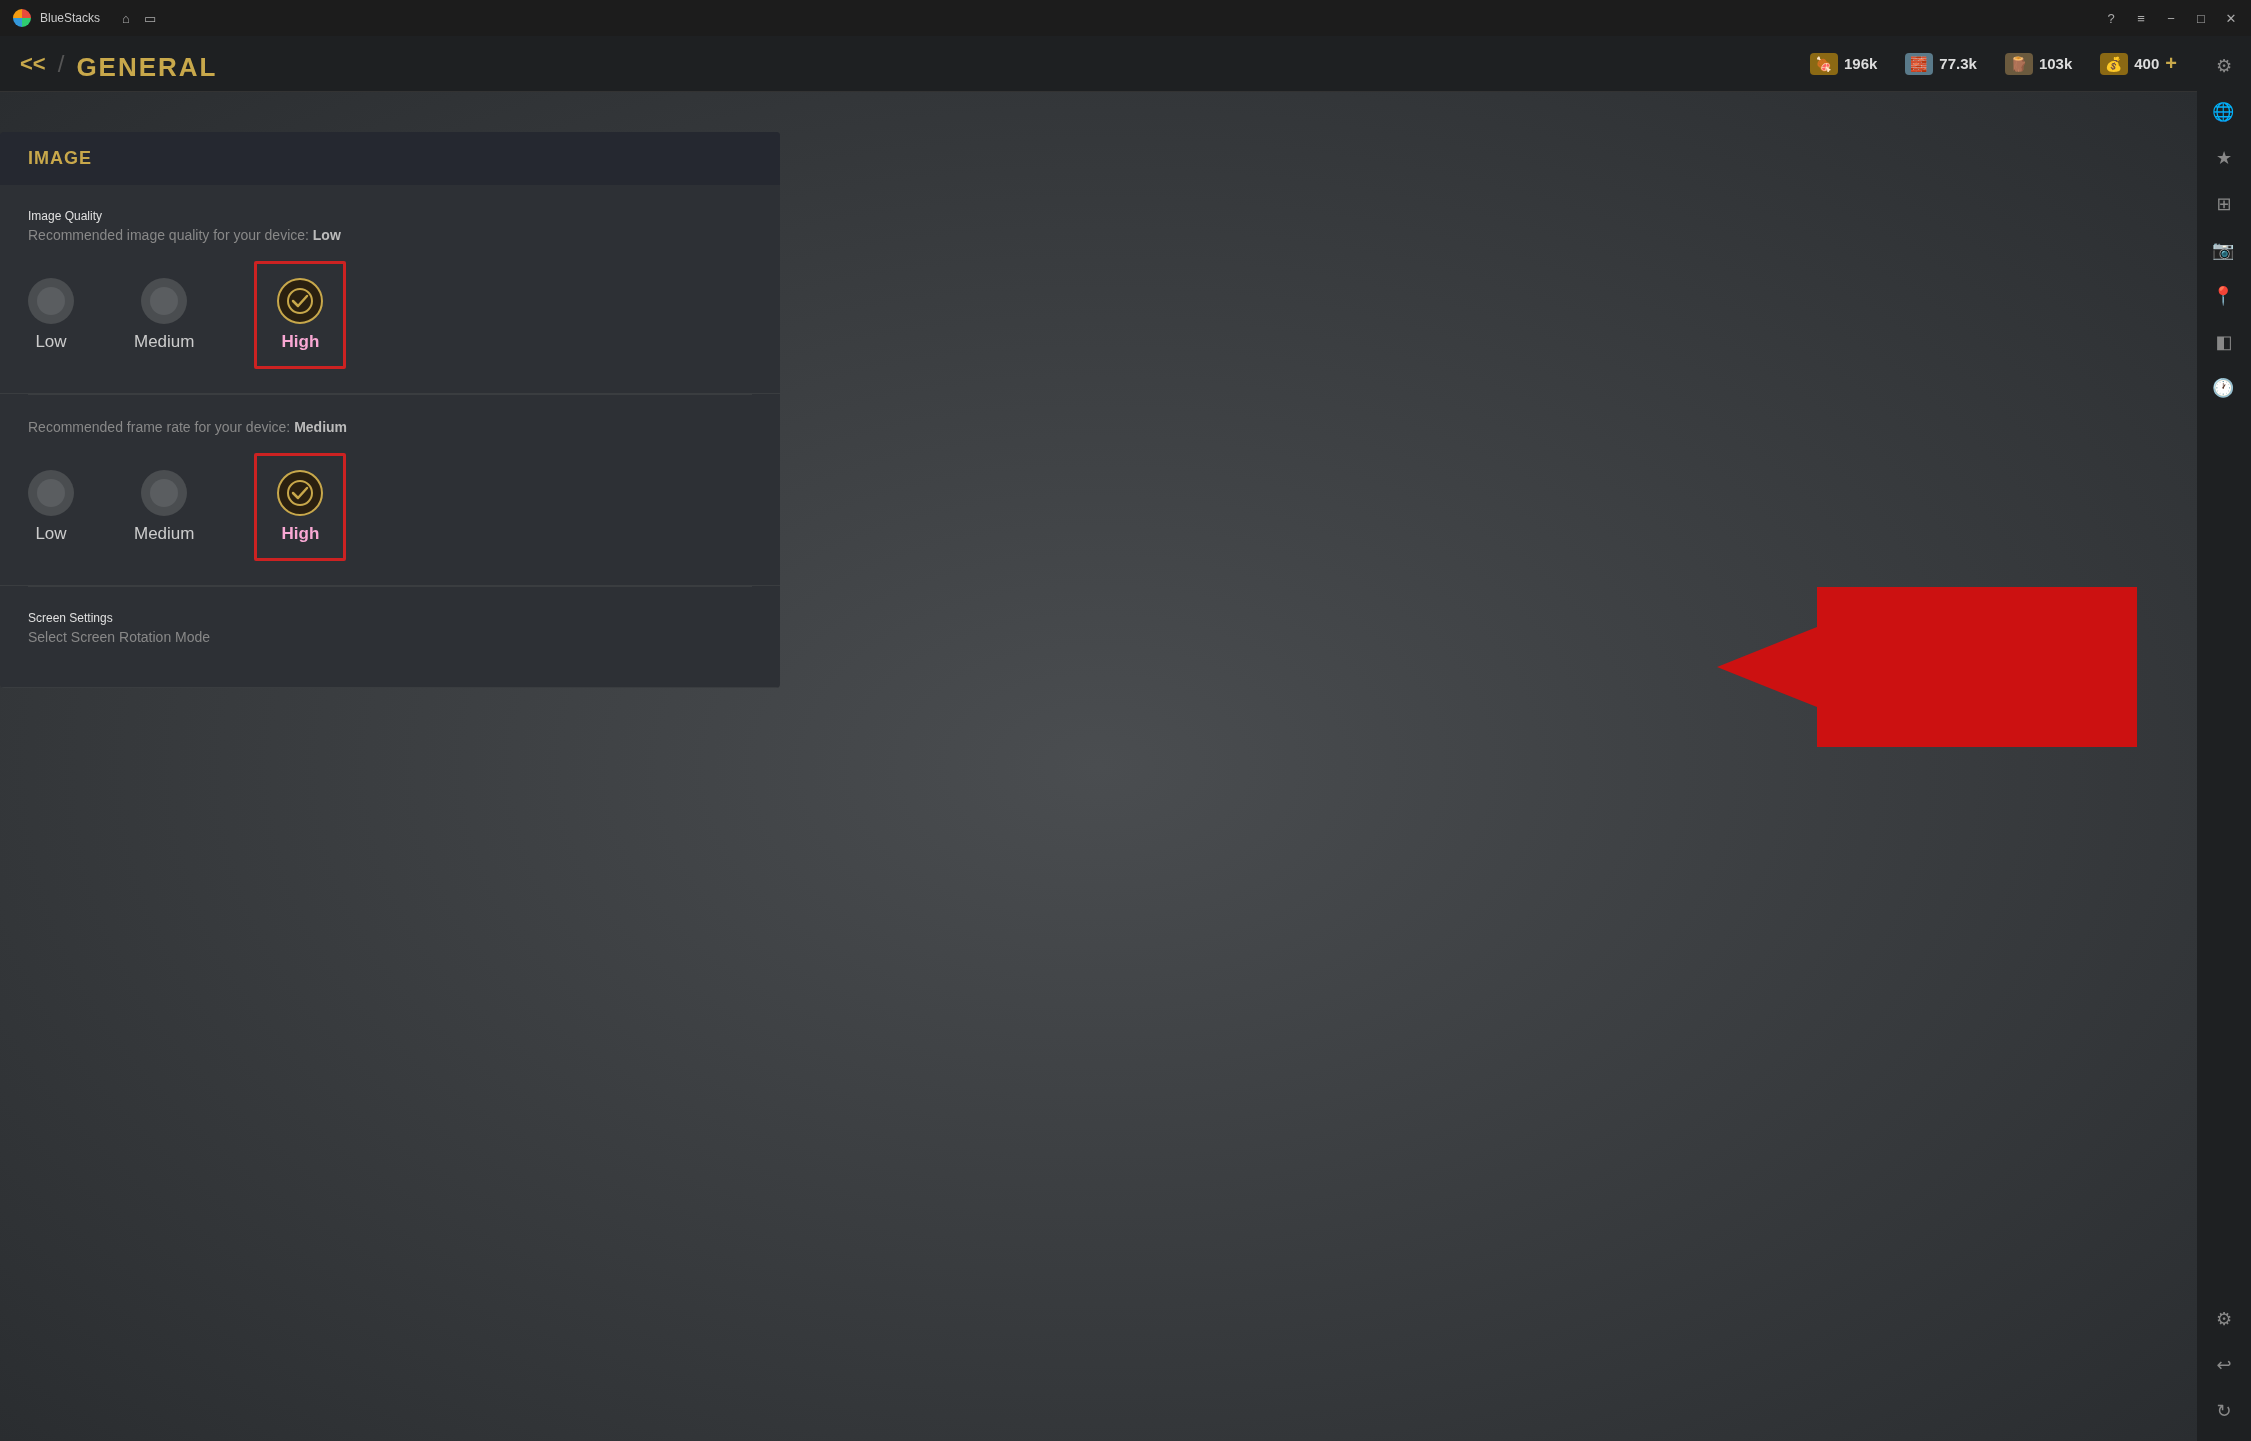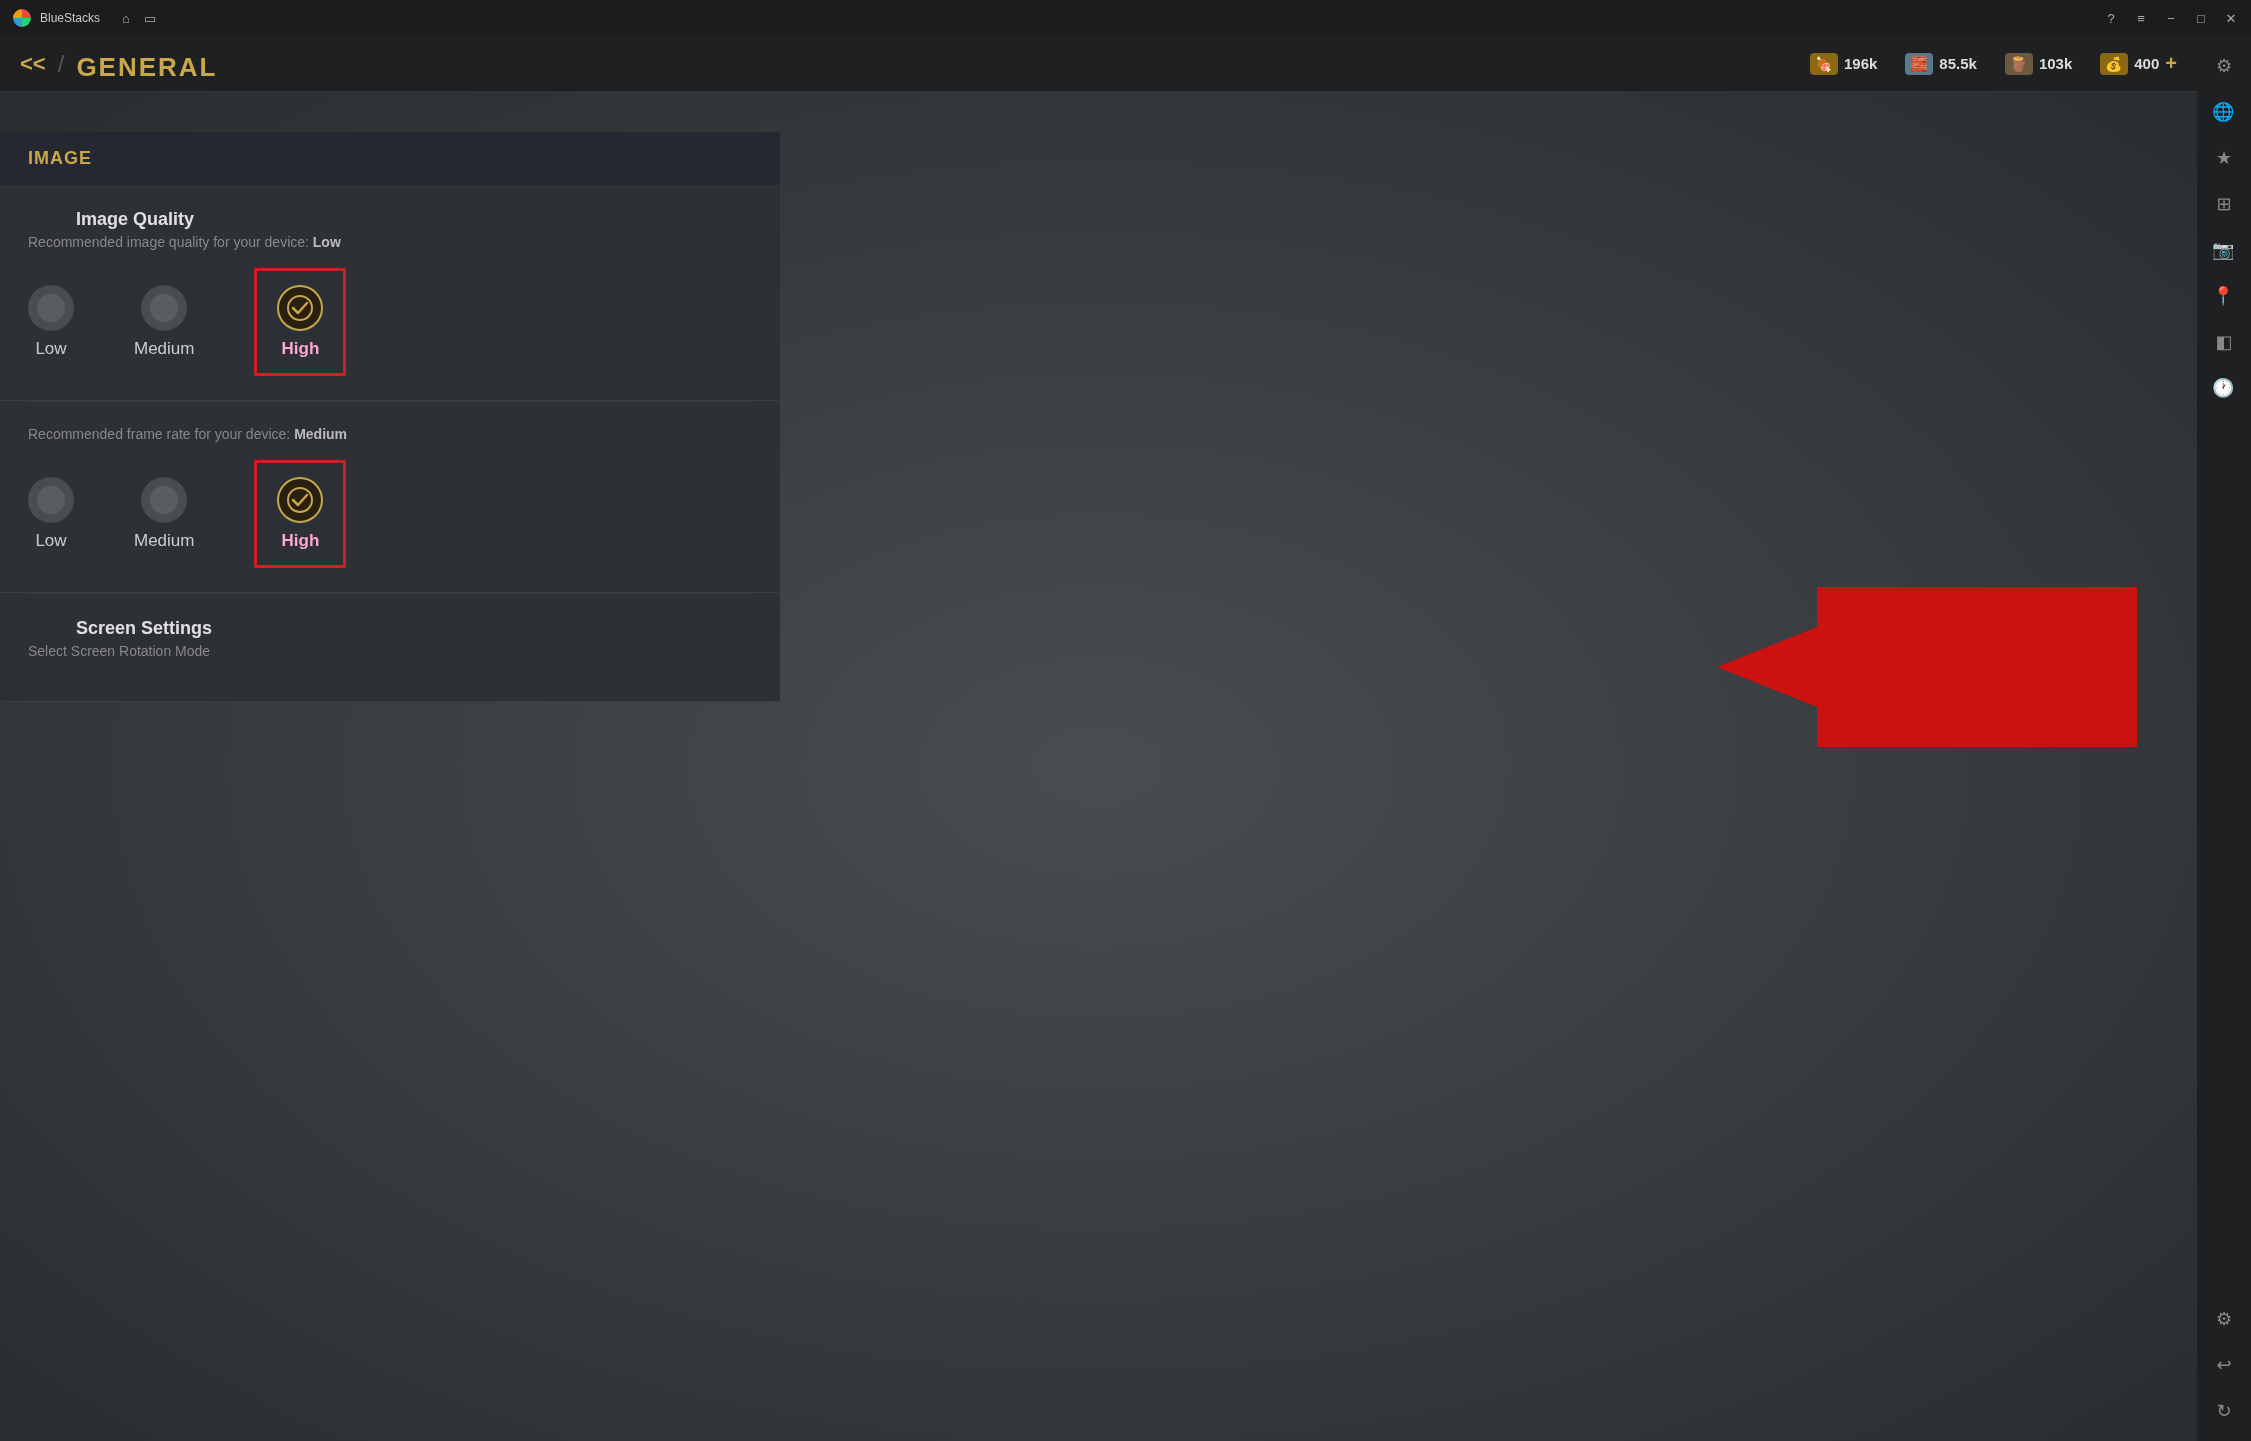--- a/index.html
+++ b/index.html
@@ -185,24 +185,23 @@
     .section-header {
       background: #252830;
       padding: 16px 28px;
     }
     .section-header .section-title {
       font-size: 18px;
     }
 
     .setting-title {
       color: #e0e0e0;
-      font-size: 18px;
-      font-weight: bold;
+      font-size: 12px;
+      font-weight: normal;
       margin-bottom: 4px;
-      margin-left: 48px;
     }
 
     .setting-description {
       color: #888;
       font-size: 14px;
       margin-bottom: 18px;
     }
     .setting-description strong {
       color: #bbb;
       font-weight: bold;
@@ -336,21 +335,21 @@
       <span class="header-separator">/</span>
       <span class="header-title">GENERAL</span>
       <div class="header-spacer"></div>
       <div class="header-resources">
         <div class="resource-item">
           <div class="resource-icon resource-icon-food">🍖</div>
           <span>196k</span>
         </div>
         <div class="resource-item">
           <div class="resource-icon resource-icon-stone">🧱</div>
-          <span>85.5k</span>
+          <span>77.3k</span>
         </div>
         <div class="resource-item">
           <div class="resource-icon resource-icon-wood">🪵</div>
           <span>103k</span>
         </div>
         <div class="resource-item">
           <div class="resource-icon resource-icon-gold">💰</div>
           <span>400</span>
           <span class="plus-button">+</span>
         </div>

